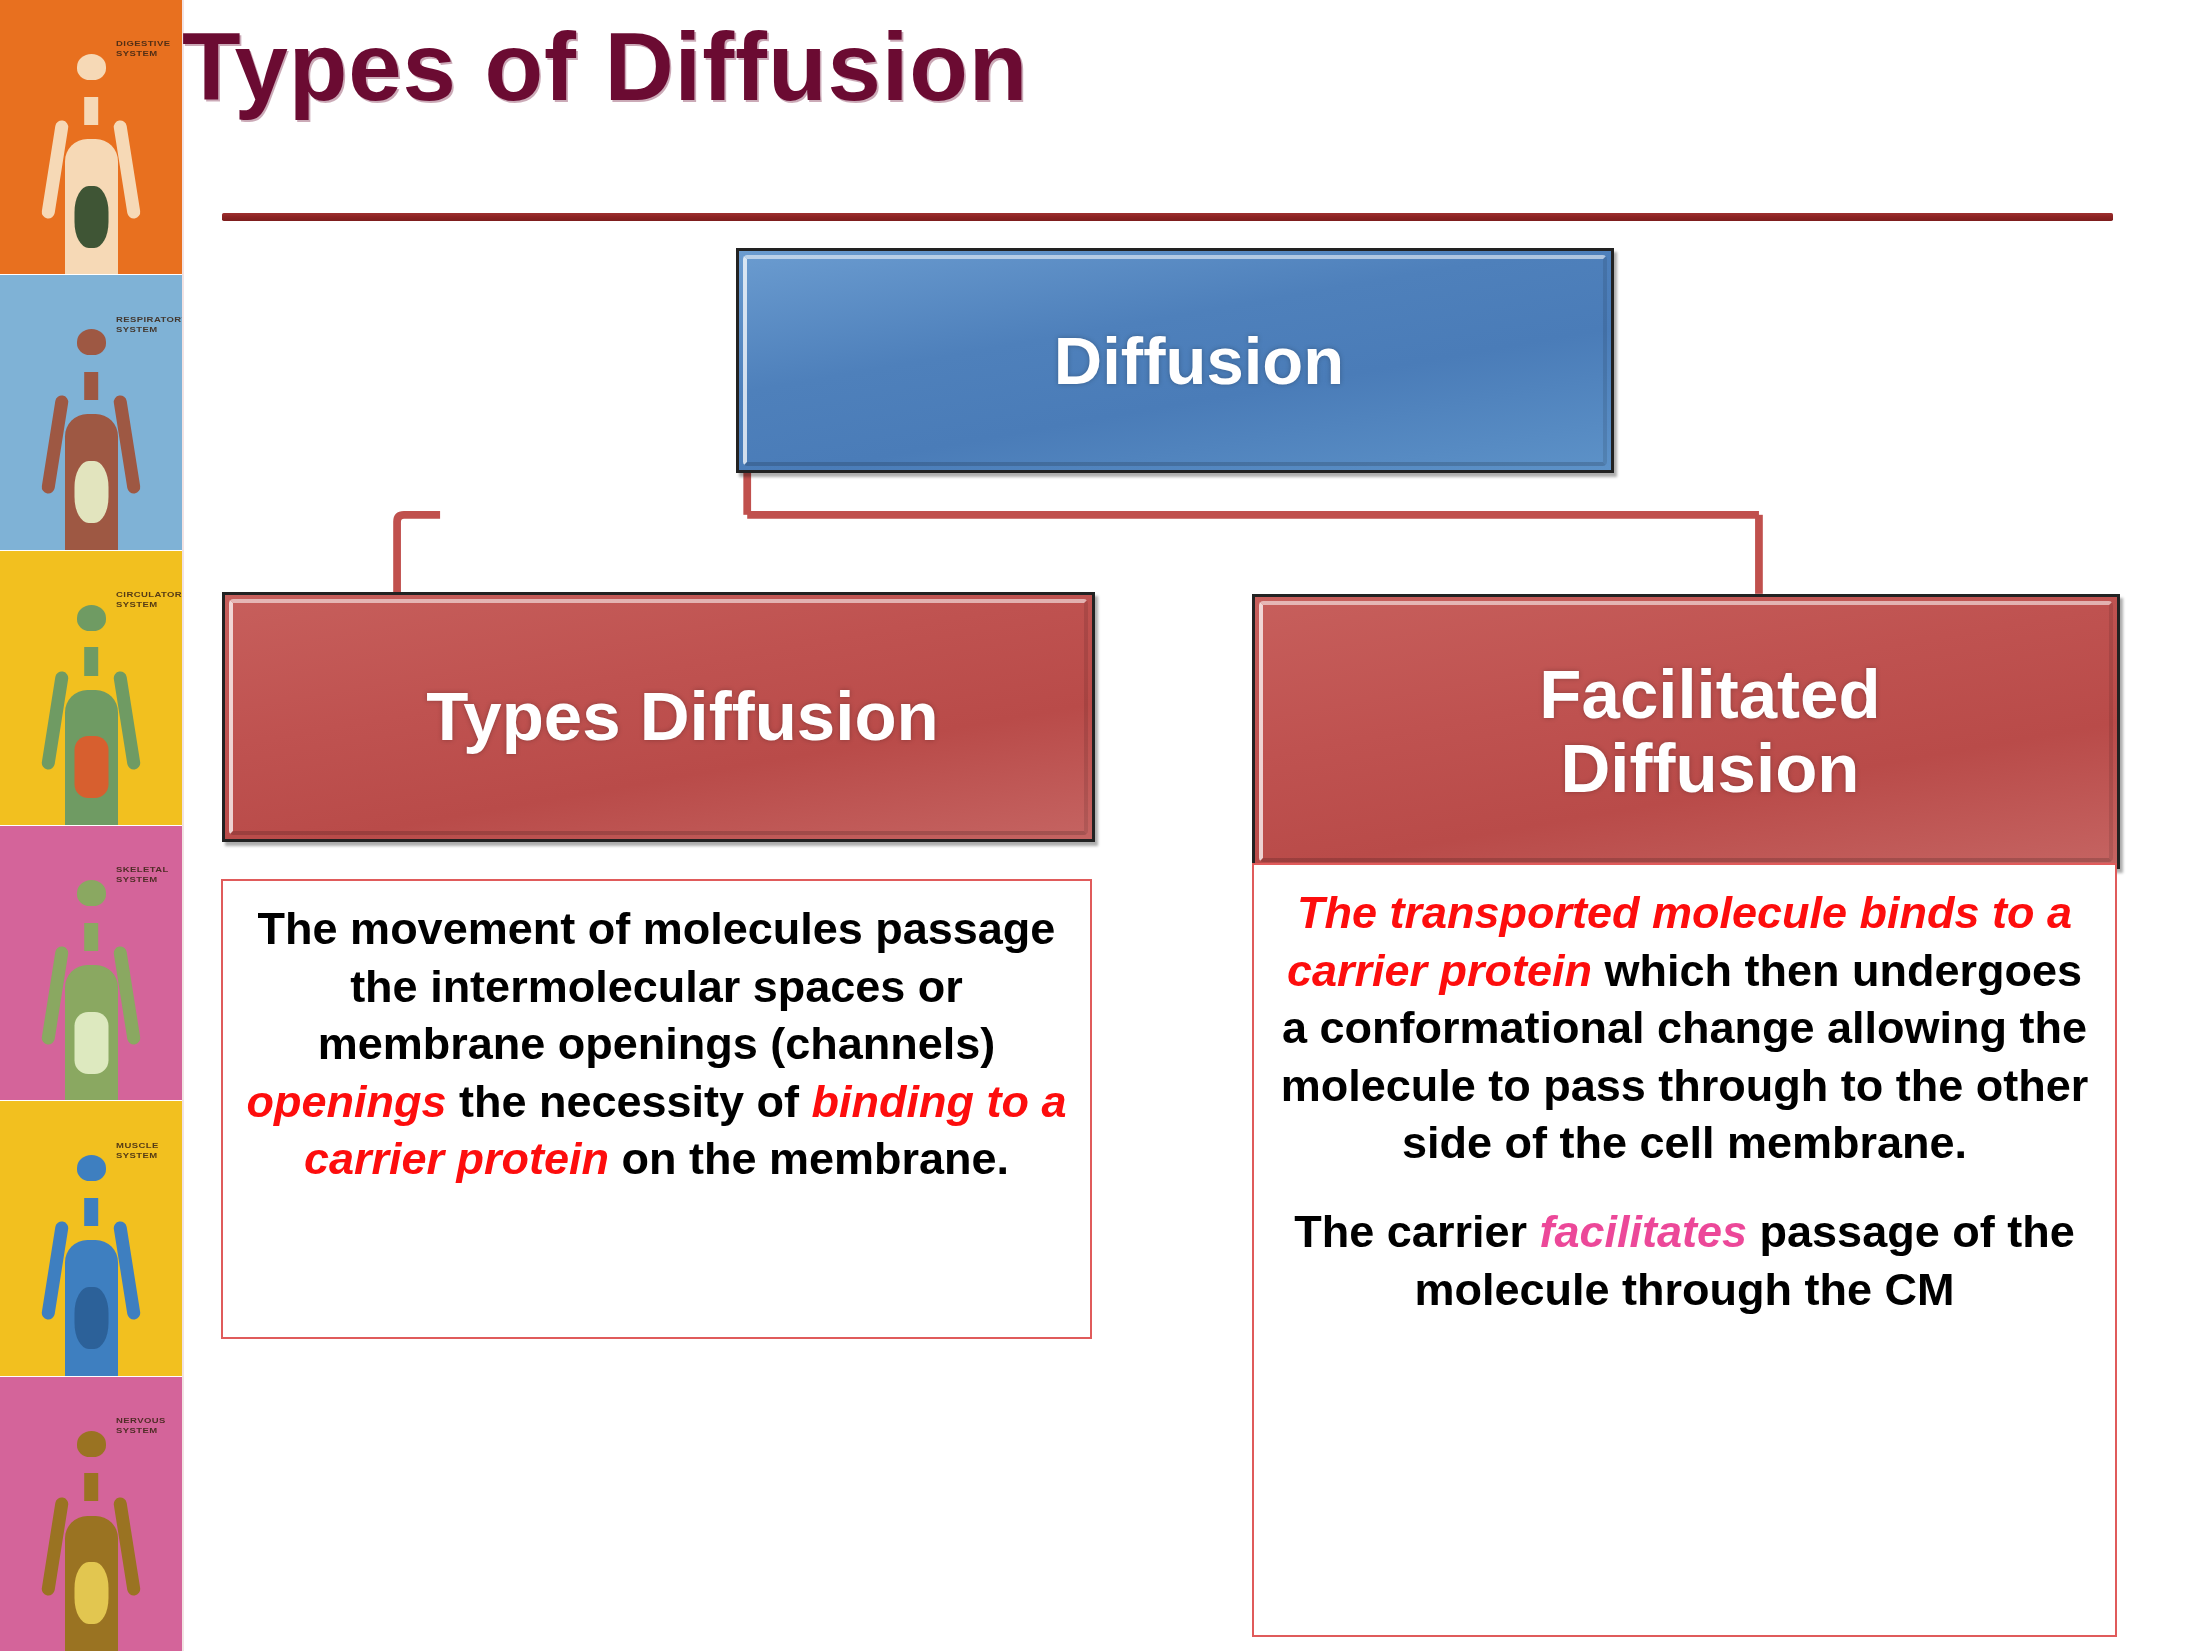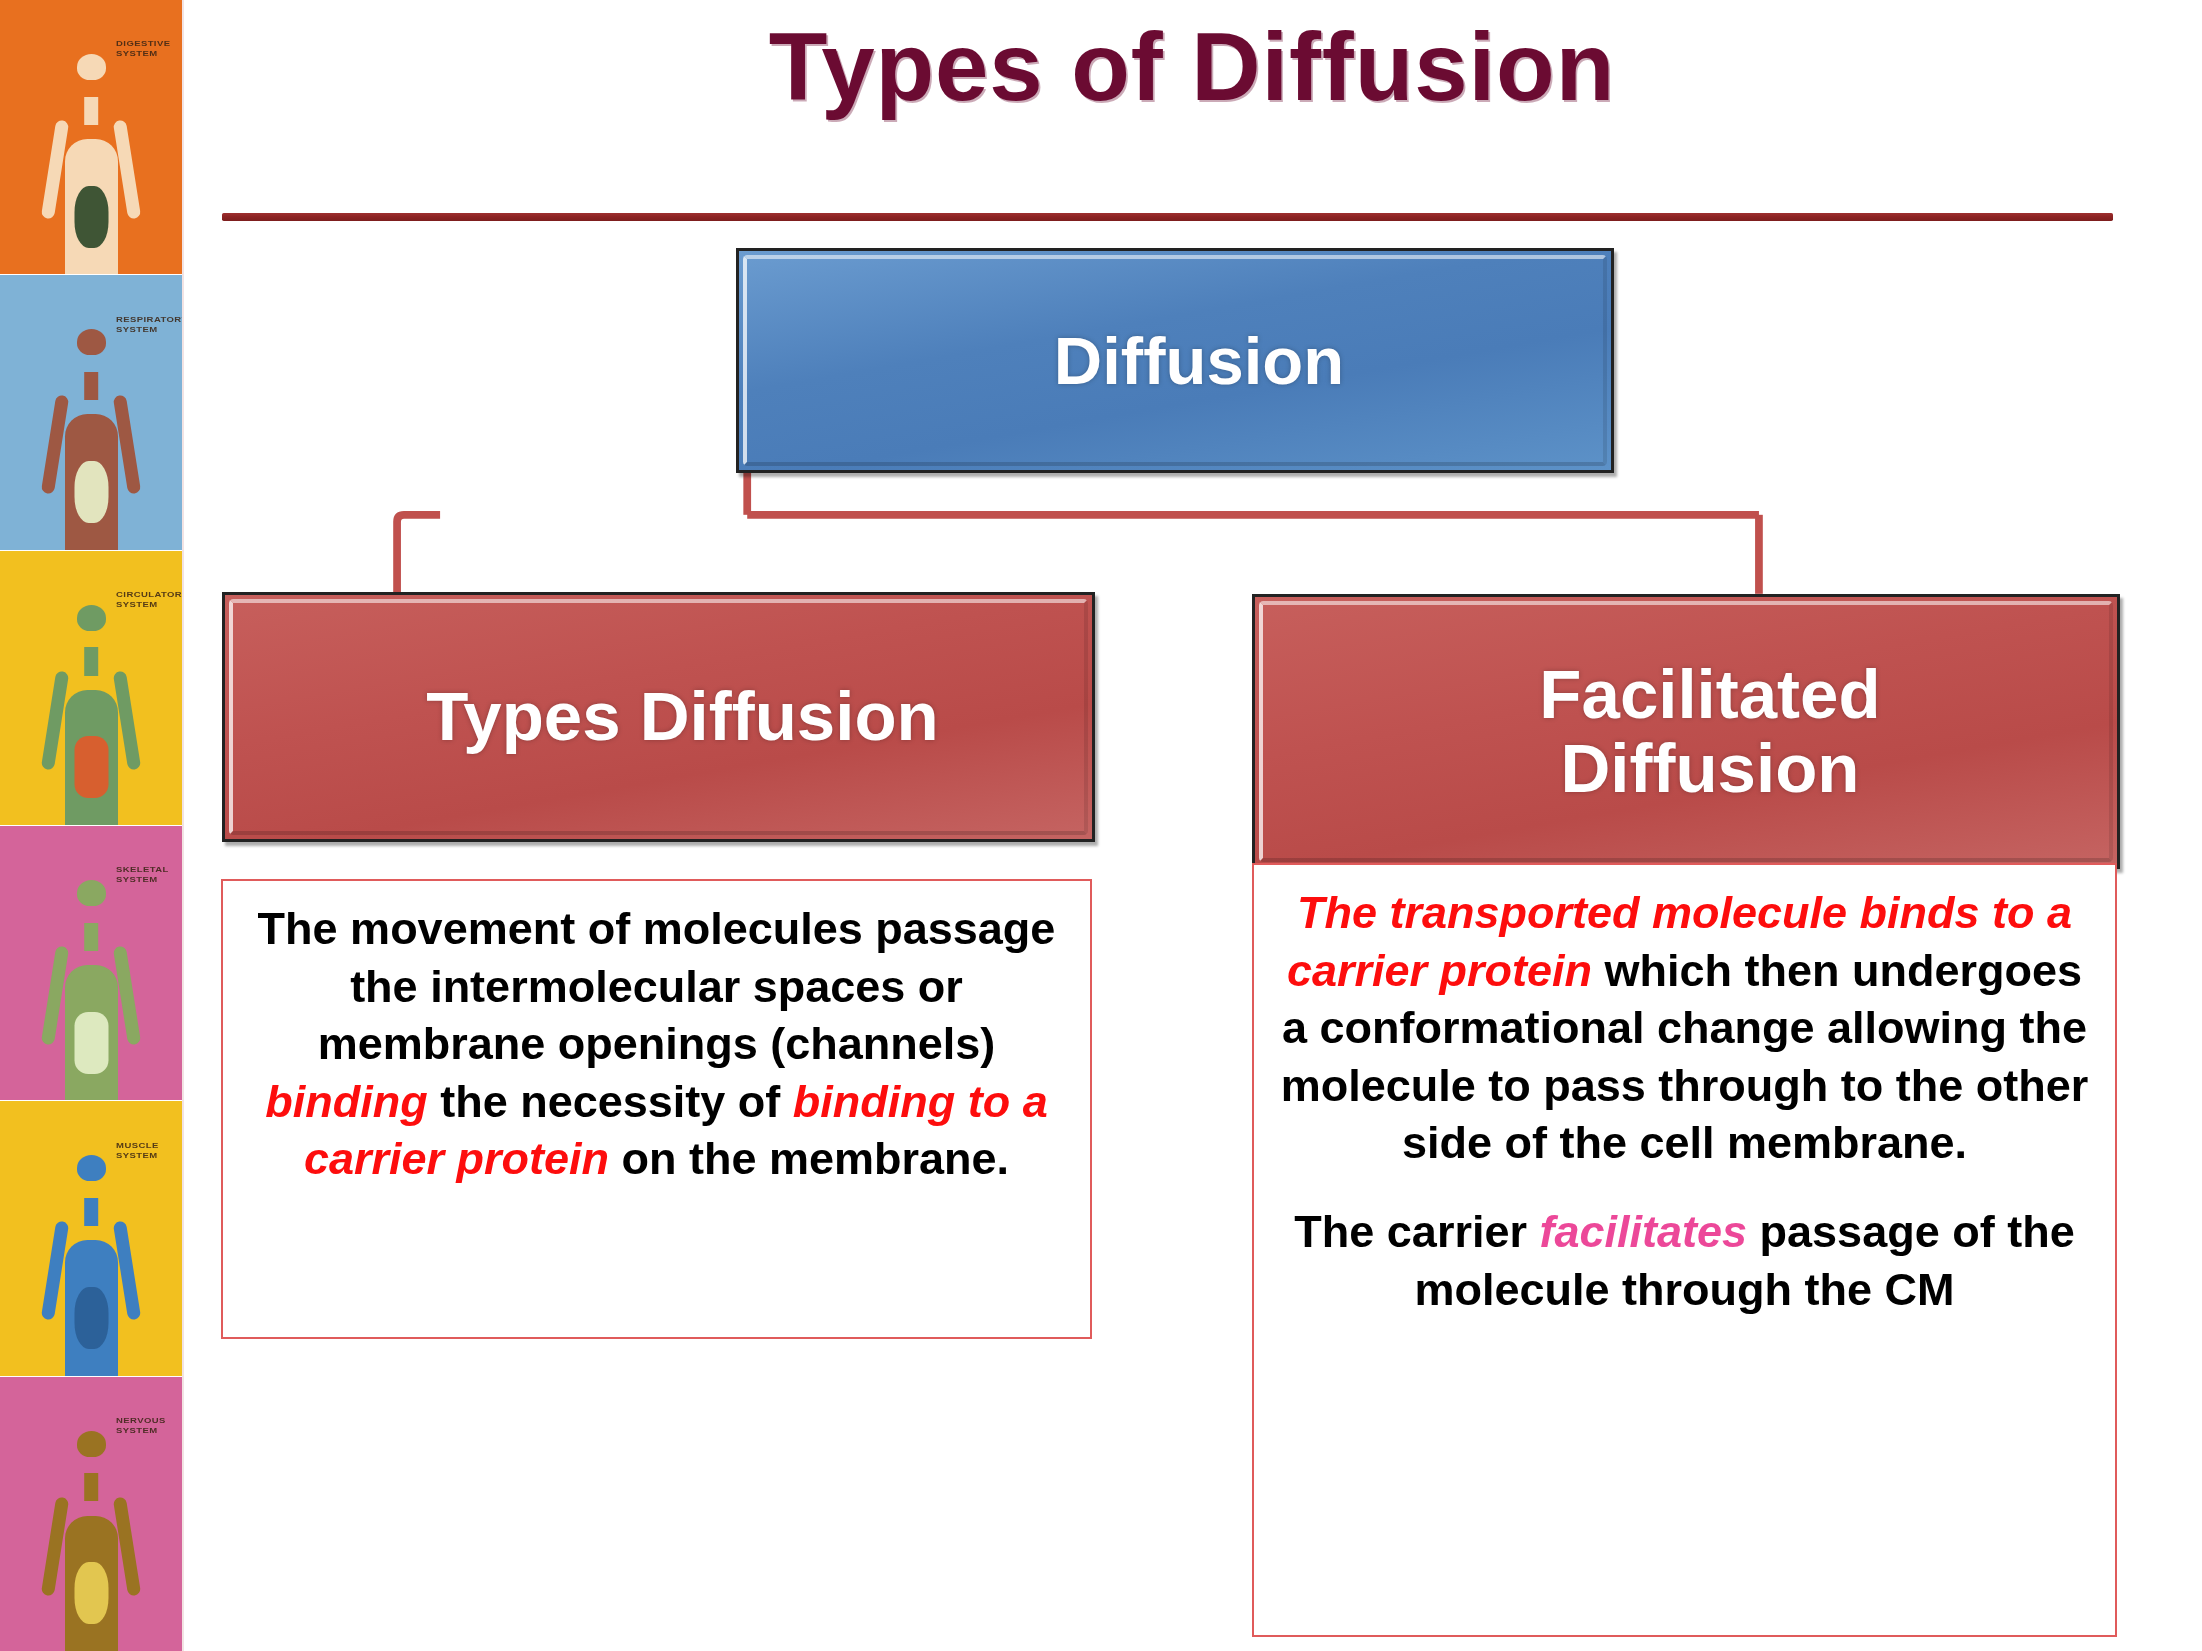--- a/index.html
+++ b/index.html
@@ -51,21 +51,21 @@
     position:absolute;top:30%;width:13px;height:42%;
     border-radius:8.6px;
   }
   .armL{left:1.7px;transform:rotate(9deg);}
   .armR{right:1.7px;transform:rotate(-9deg);}
   .organ{position:absolute;left:50%;transform:translateX(-50%);border-radius:40%;}
 
   
   #title{
     position:absolute;left:182px;top:12px;width:2020px;
-    text-align:center;
+    text-align:left;
     font-size:96px;font-weight:bold;
     color:#6b0b32;
     letter-spacing:0.9px;
     text-shadow:1.7px 1.7px 0 rgba(107,11,50,.35);
     white-space:nowrap;
   }
   #title-rule{
     position:absolute;left:222px;top:213px;width:1891px;height:7.7px;
     background:linear-gradient(180deg,#9e3030 0%,#8d2323 45%,#7d1e1e 100%);
     border-radius:1.7px;
@@ -224,21 +224,21 @@
 
 <div class="node" id="node-facilitated">
   <div class="inner"></div>
   <span>
     <span>Facilitated</span><br>
     <span>Diffusion</span>
   </span>
 </div>
 
 <div class="descbox" id="desc-simple">
-  <span>The movement of molecules passage the intermolecular spaces or membrane openings (channels) </span><span class="em-red">binding</span><span> the necessity of </span><span class="em-red">binding to a carrier protein</span><span> on the membrane.</span>
+  <span>The movement of molecules passage the intermolecular spaces or membrane openings (channels) </span><span class="em-red">openings</span><span> the necessity of </span><span class="em-red">binding to a carrier protein</span><span> on the membrane.</span>
 </div>
 
 <div class="descbox" id="desc-facilitated">
   <span class="em-red">The transported molecule binds to a carrier protein</span><span> which then undergoes a conformational change allowing the molecule to pass through to the other side of the cell membrane.</span>
   <span class="para-gap"></span>
   <span>The carrier </span><span class="em-red-u">facilitates </span><span>passage of the molecule through the CM</span>
 </div>
 
 
 </body></html>

